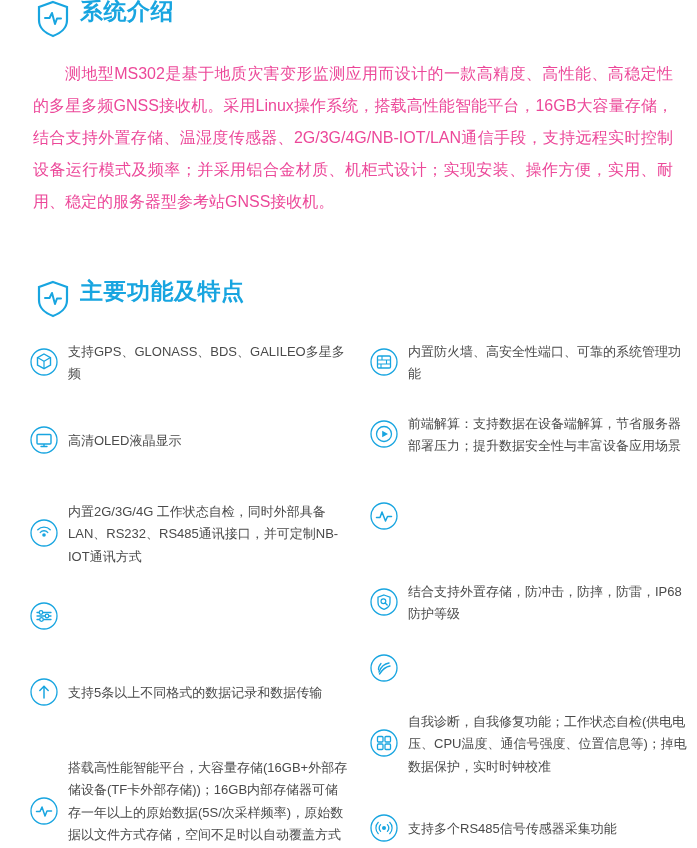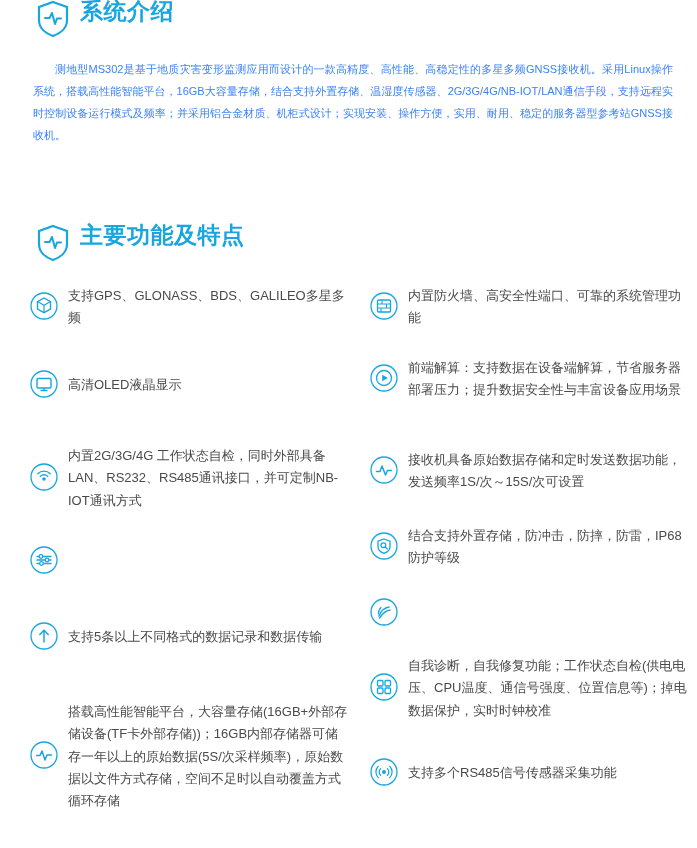--- a/index.html
+++ b/index.html
@@ -40,30 +40,30 @@
     font-size: 23px;
     font-weight: bold;
     color: #18a5e0;
     letter-spacing: 0.5px;
     line-height: 1;
   }
 
   
   .intro {
     margin: 20px 24px 0 33px;
-    font-size: 11px;
+    font-size: 16px;
     line-height: 2.0;
-    color: #3b82f6;
+    color: #ec4899;
     text-indent: 2em;
     text-align: justify;
   }
 
   
   .features-head {
-    margin-top: 78px;
+    margin-top: 62px;
   }
 
   .features {
     position: relative;
     margin-top: 22px;
     padding: 0 26px 0 30px;
     display: flex;
     gap: 22px;
   }
   .col {
@@ -220,21 +220,20 @@
         <span class="txt">前端解算：支持数据在设备端解算，节省服务器部署压力；提升数据安全性与丰富设备应用场景</span>
       </div>
 
       <div class="feature" style="top:164px">
         <span class="ico">
           <svg width="28" height="28" viewBox="0 0 28 28">
             <circle cx="14" cy="14" r="13" fill="none" stroke="#18a5e0" stroke-width="1.3"></circle>
             <path d="M6.5 15.5 L10 15.5 L12 10 L15.5 19 L17.5 14.5 H21.5" fill="none" stroke="#18a5e0" stroke-width="1.5" stroke-linecap="round" stroke-linejoin="round"></path>
           </svg>
         </span>
-        <span class="txt">接收机具备原始数据存储和定时发送数据功能，发送频率1S/次～15S/次可设置</span>
       </div>
 
       <div class="feature" style="top:240px">
         <span class="ico">
           <svg width="28" height="28" viewBox="0 0 28 28">
             <circle cx="14" cy="14" r="13" fill="none" stroke="#18a5e0" stroke-width="1.3"></circle>
             <path d="M14 7 L20 9.2 V14.5 C20 18 17 20.3 14 21.3 C11 20.3 8 18 8 14.5 V9.2 Z" fill="none" stroke="#18a5e0" stroke-width="1.3"></path>
             <circle cx="13.4" cy="13.2" r="2.4" fill="none" stroke="#18a5e0" stroke-width="1.2"></circle>
             <path d="M15.2 15 L17.2 17" stroke="#18a5e0" stroke-width="1.3" stroke-linecap="round"></path>
           </svg>

